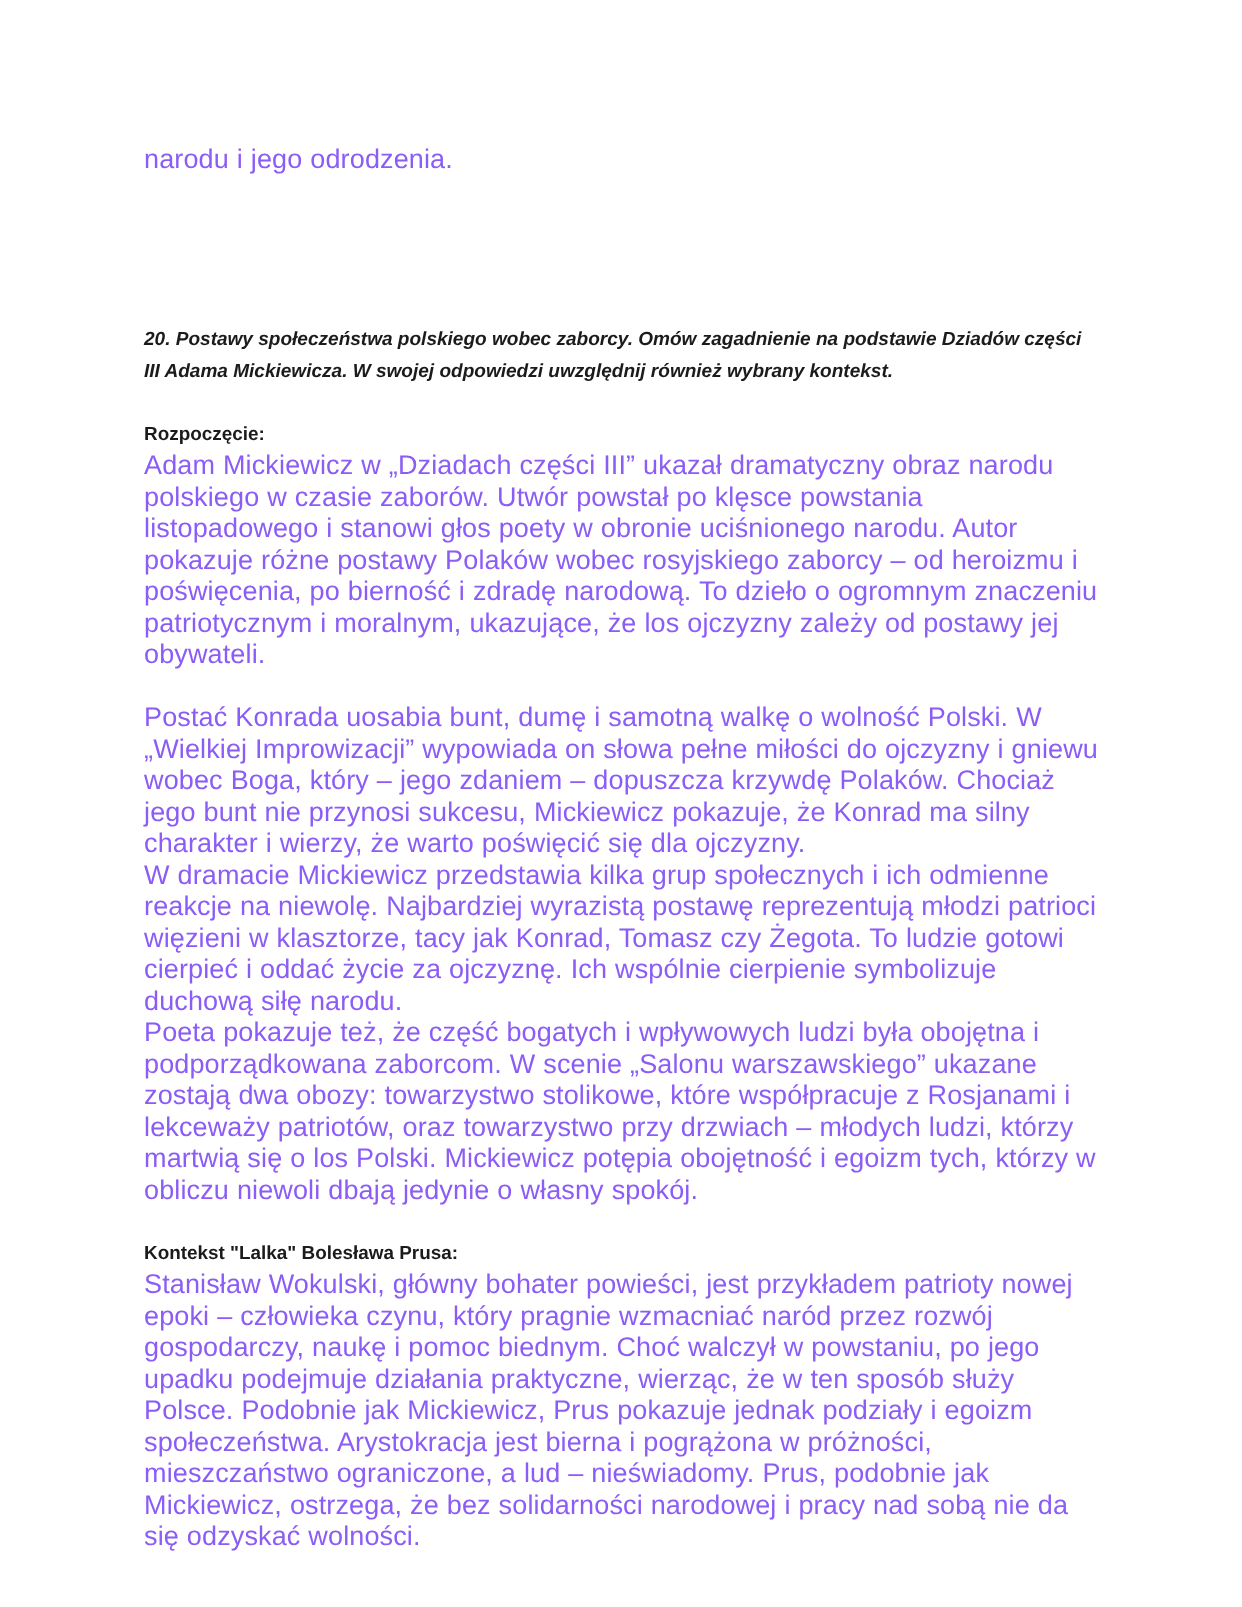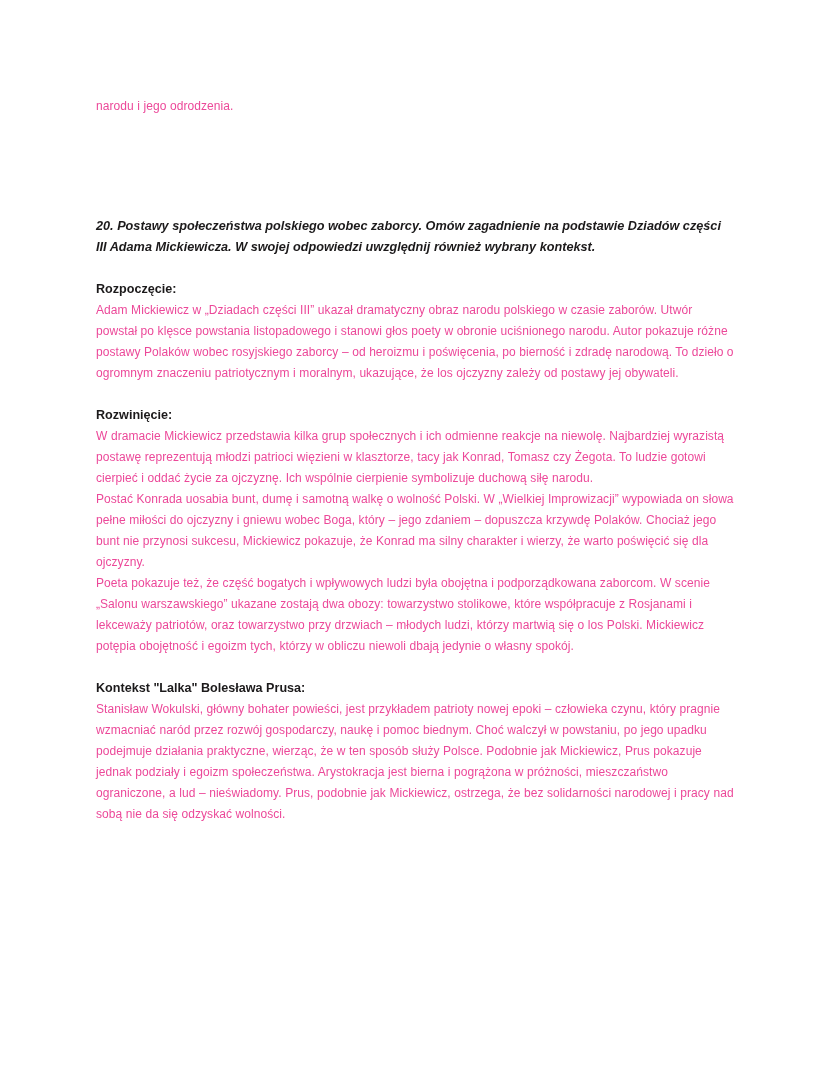--- a/index.html
+++ b/index.html
@@ -22,24 +22,24 @@
 
   .content {
     position: absolute;
     left: 96px;
     top: 96px;
     width: 638px;
   }
 
   
   .para {
-    font-size: 12px;
+    font-size: 18px;
     line-height: 21px;
     letter-spacing: 0.005em;
-    color: #ec4899;
+    color: #8b5cf6;
     margin: 0;
     text-align: left;
     word-spacing: 0.01em;
   }
 
   .para.orphan-line {
     margin: 0;
   }
 
   .title-block {
@@ -76,23 +76,22 @@
 
     <p class="title-block">20. Postawy społeczeństwa polskiego wobec zaborcy. Omów zagadnienie na podstawie Dziadów części III Adama Mickiewicza. W swojej odpowiedzi uwzględnij również wybrany kontekst.</p>
 
     <div class="gap-title"></div>
 
     <h2 class="sec-head">Rozpoczęcie:</h2>
     <p class="para">Adam Mickiewicz w „Dziadach części III” ukazał dramatyczny obraz narodu polskiego w czasie zaborów. Utwór powstał po klęsce powstania listopadowego i stanowi głos poety w obronie uciśnionego narodu. Autor pokazuje różne postawy Polaków wobec rosyjskiego zaborcy – od heroizmu i poświęcenia, po bierność i zdradę narodową. To dzieło o ogromnym znaczeniu patriotycznym i moralnym, ukazujące, że los ojczyzny zależy od postawy jej obywateli.</p>
 
     <div class="gap-sec"></div>
 
-    <h2 class="sec-head">Rozwinięcie:</h2>
+    <p class="para">Postać Konrada uosabia bunt, dumę i samotną walkę o wolność Polski. W „Wielkiej Improwizacji” wypowiada on słowa pełne miłości do ojczyzny i gniewu wobec Boga, który – jego zdaniem – dopuszcza krzywdę Polaków. Chociaż jego bunt nie przynosi sukcesu, Mickiewicz pokazuje, że Konrad ma silny charakter i wierzy, że warto poświęcić się dla ojczyzny.</p>
     <p class="para">W dramacie Mickiewicz przedstawia kilka grup społecznych i ich odmienne reakcje na niewolę. Najbardziej wyrazistą postawę reprezentują młodzi patrioci więzieni w klasztorze, tacy jak Konrad, Tomasz czy Żegota. To ludzie gotowi cierpieć i oddać życie za ojczyznę. Ich wspólnie cierpienie symbolizuje duchową siłę narodu.</p>
-    <p class="para">Postać Konrada uosabia bunt, dumę i samotną walkę o wolność Polski. W „Wielkiej Improwizacji” wypowiada on słowa pełne miłości do ojczyzny i gniewu wobec Boga, który – jego zdaniem – dopuszcza krzywdę Polaków. Chociaż jego bunt nie przynosi sukcesu, Mickiewicz pokazuje, że Konrad ma silny charakter i wierzy, że warto poświęcić się dla ojczyzny.</p>
     <p class="para">Poeta pokazuje też, że część bogatych i wpływowych ludzi była obojętna i podporządkowana zaborcom. W scenie „Salonu warszawskiego” ukazane zostają dwa obozy: towarzystwo stolikowe, które współpracuje z Rosjanami i lekceważy patriotów, oraz towarzystwo przy drzwiach – młodych ludzi, którzy martwią się o los Polski. Mickiewicz potępia obojętność i egoizm tych, którzy w obliczu niewoli dbają jedynie o własny spokój.</p>
 
     <div class="gap-sec"></div>
 
     <h2 class="sec-head">Kontekst "Lalka" Bolesława Prusa:</h2>
     <p class="para">Stanisław Wokulski, główny bohater powieści, jest przykładem patrioty nowej epoki – człowieka czynu, który pragnie wzmacniać naród przez rozwój gospodarczy, naukę i pomoc biednym. Choć walczył w powstaniu, po jego upadku podejmuje działania praktyczne, wierząc, że w ten sposób służy Polsce. Podobnie jak Mickiewicz, Prus pokazuje jednak podziały i egoizm społeczeństwa. Arystokracja jest bierna i pogrążona w próżności, mieszczaństwo ograniczone, a lud – nieświadomy. Prus, podobnie jak Mickiewicz, ostrzega, że bez solidarności narodowej i pracy nad sobą nie da się odzyskać wolności.</p>
 
   </div>
 </div>
 

